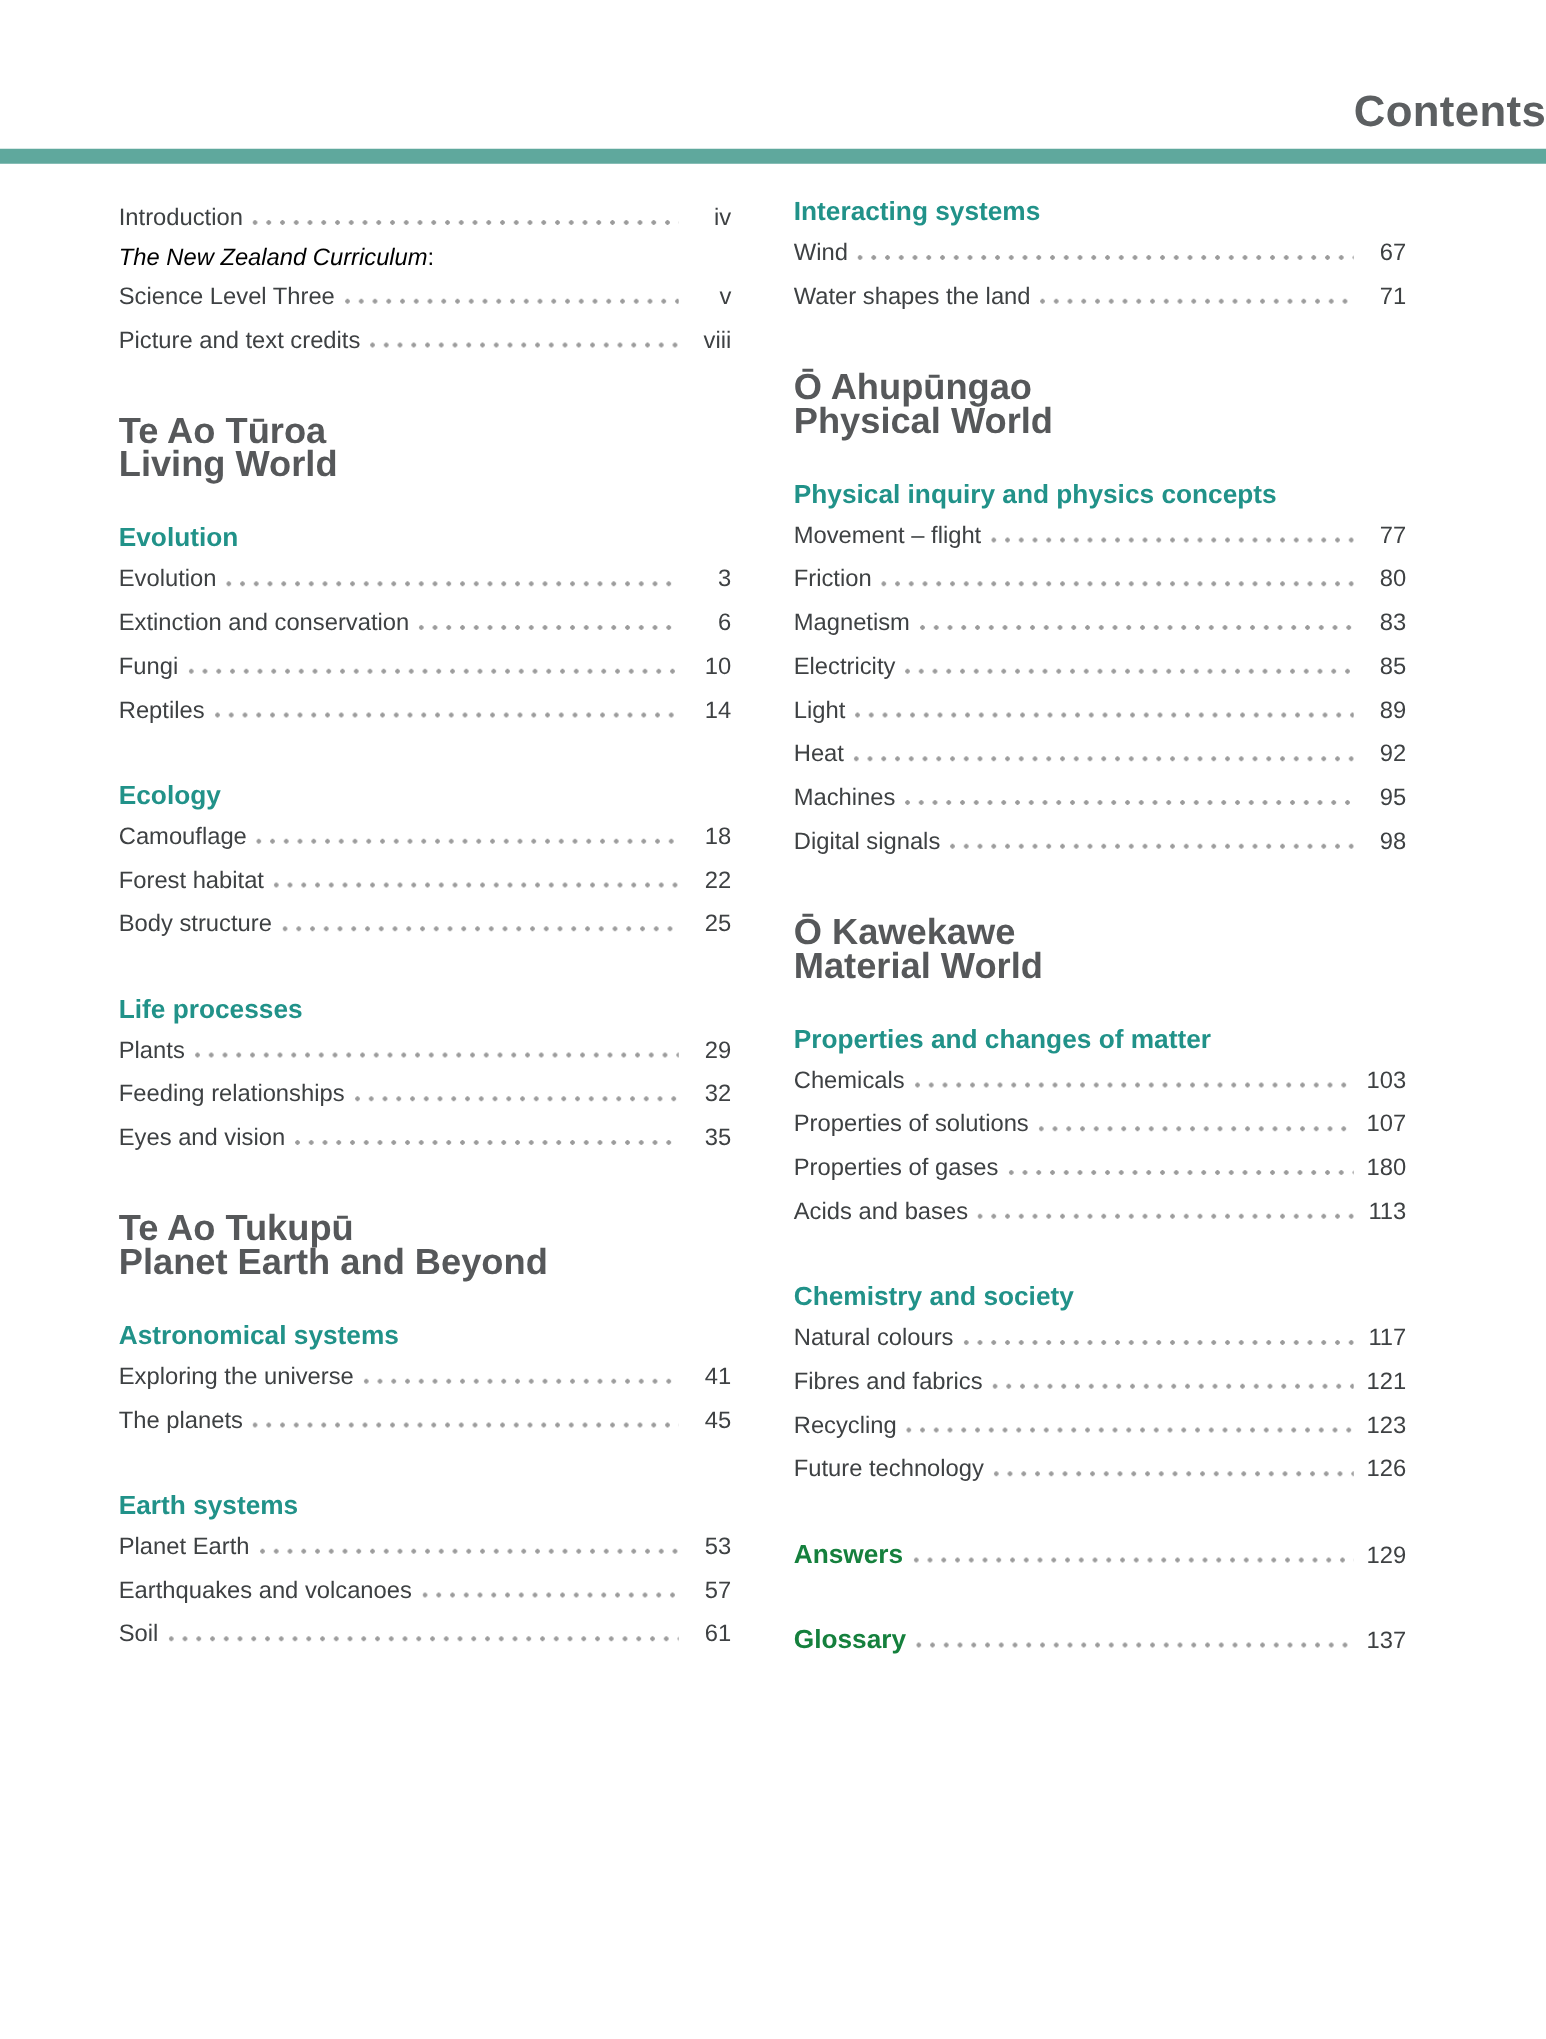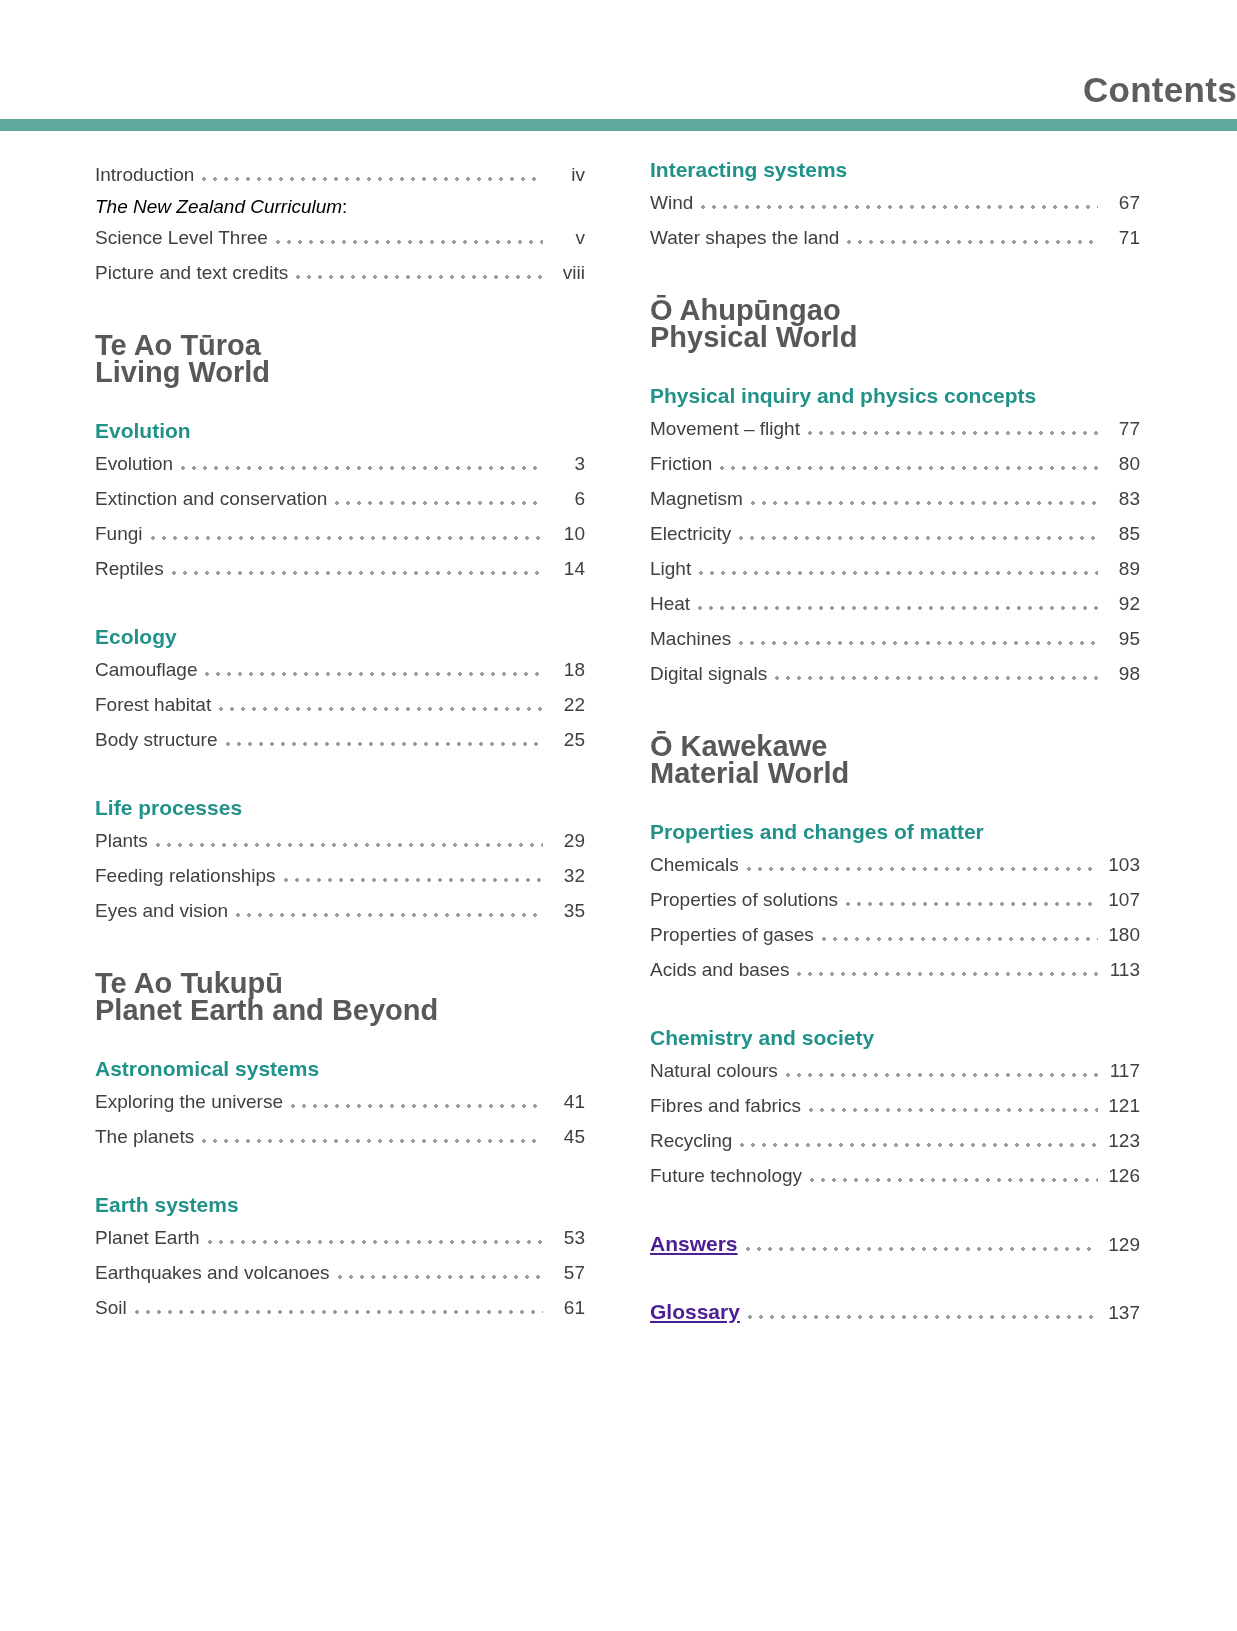--- a/index.html
+++ b/index.html
@@ -27,21 +27,21 @@
   .title-bar {
     height: 12px;
     width: 100%;
     background: #5fa89d;
     margin-top: 9px;
   }
 
   
   .toc-main {
     display: flex;
-    gap: 65px;
+    gap: 50px;
     padding: 26px 80px 0 95px;
   }
   .col { width: 490px; flex: 0 0 490px; }
 
   
   .entry-row {
     display: flex;
     align-items: baseline;
     height: 35px;
     font-size: 19px;
@@ -77,22 +77,21 @@
     line-height: 26px;
     font-weight: 700;
     color: #219289;
   }
 
   
   .entry-row.major { margin-top: 33px; }
   .entry-row.major .entry-label {
     font-size: 21px;
     font-weight: 700;
-    color: #4c1d95;
-    text-decoration: underline;
+    color: #15803d;
   }
 </style>
 </head>
 <body>
 
 <div class="page">
   <header class="page-header">
     <h1 class="page-title">Contents</h1>
   </header>
   <div class="title-bar"></div>

